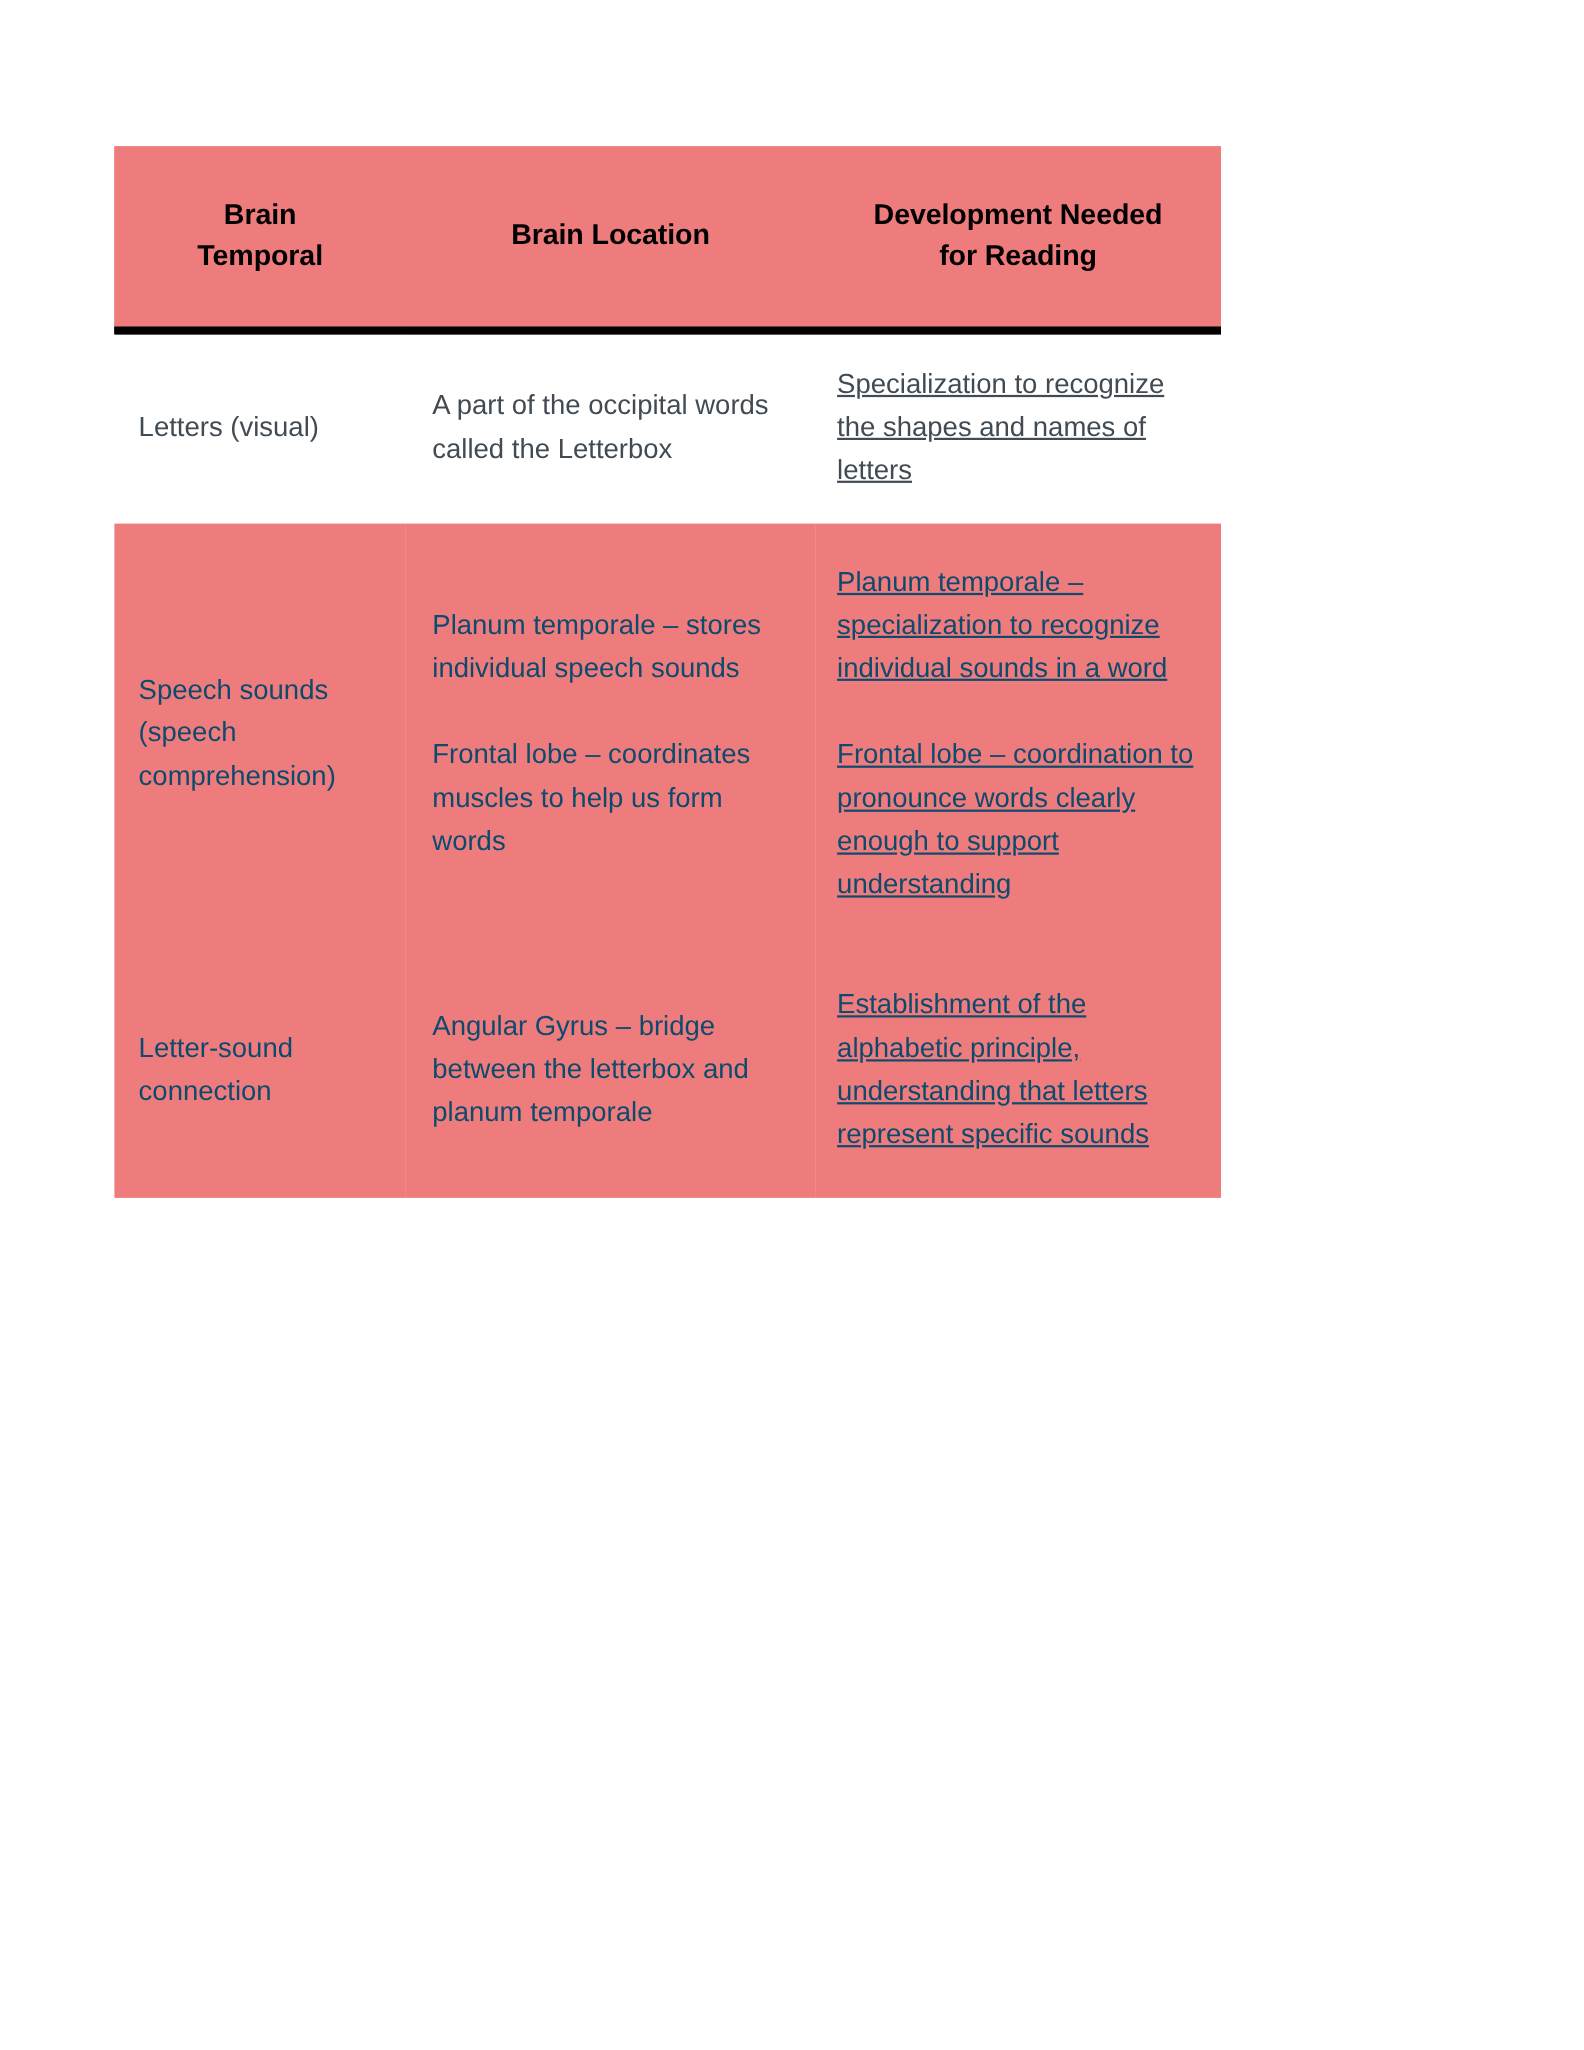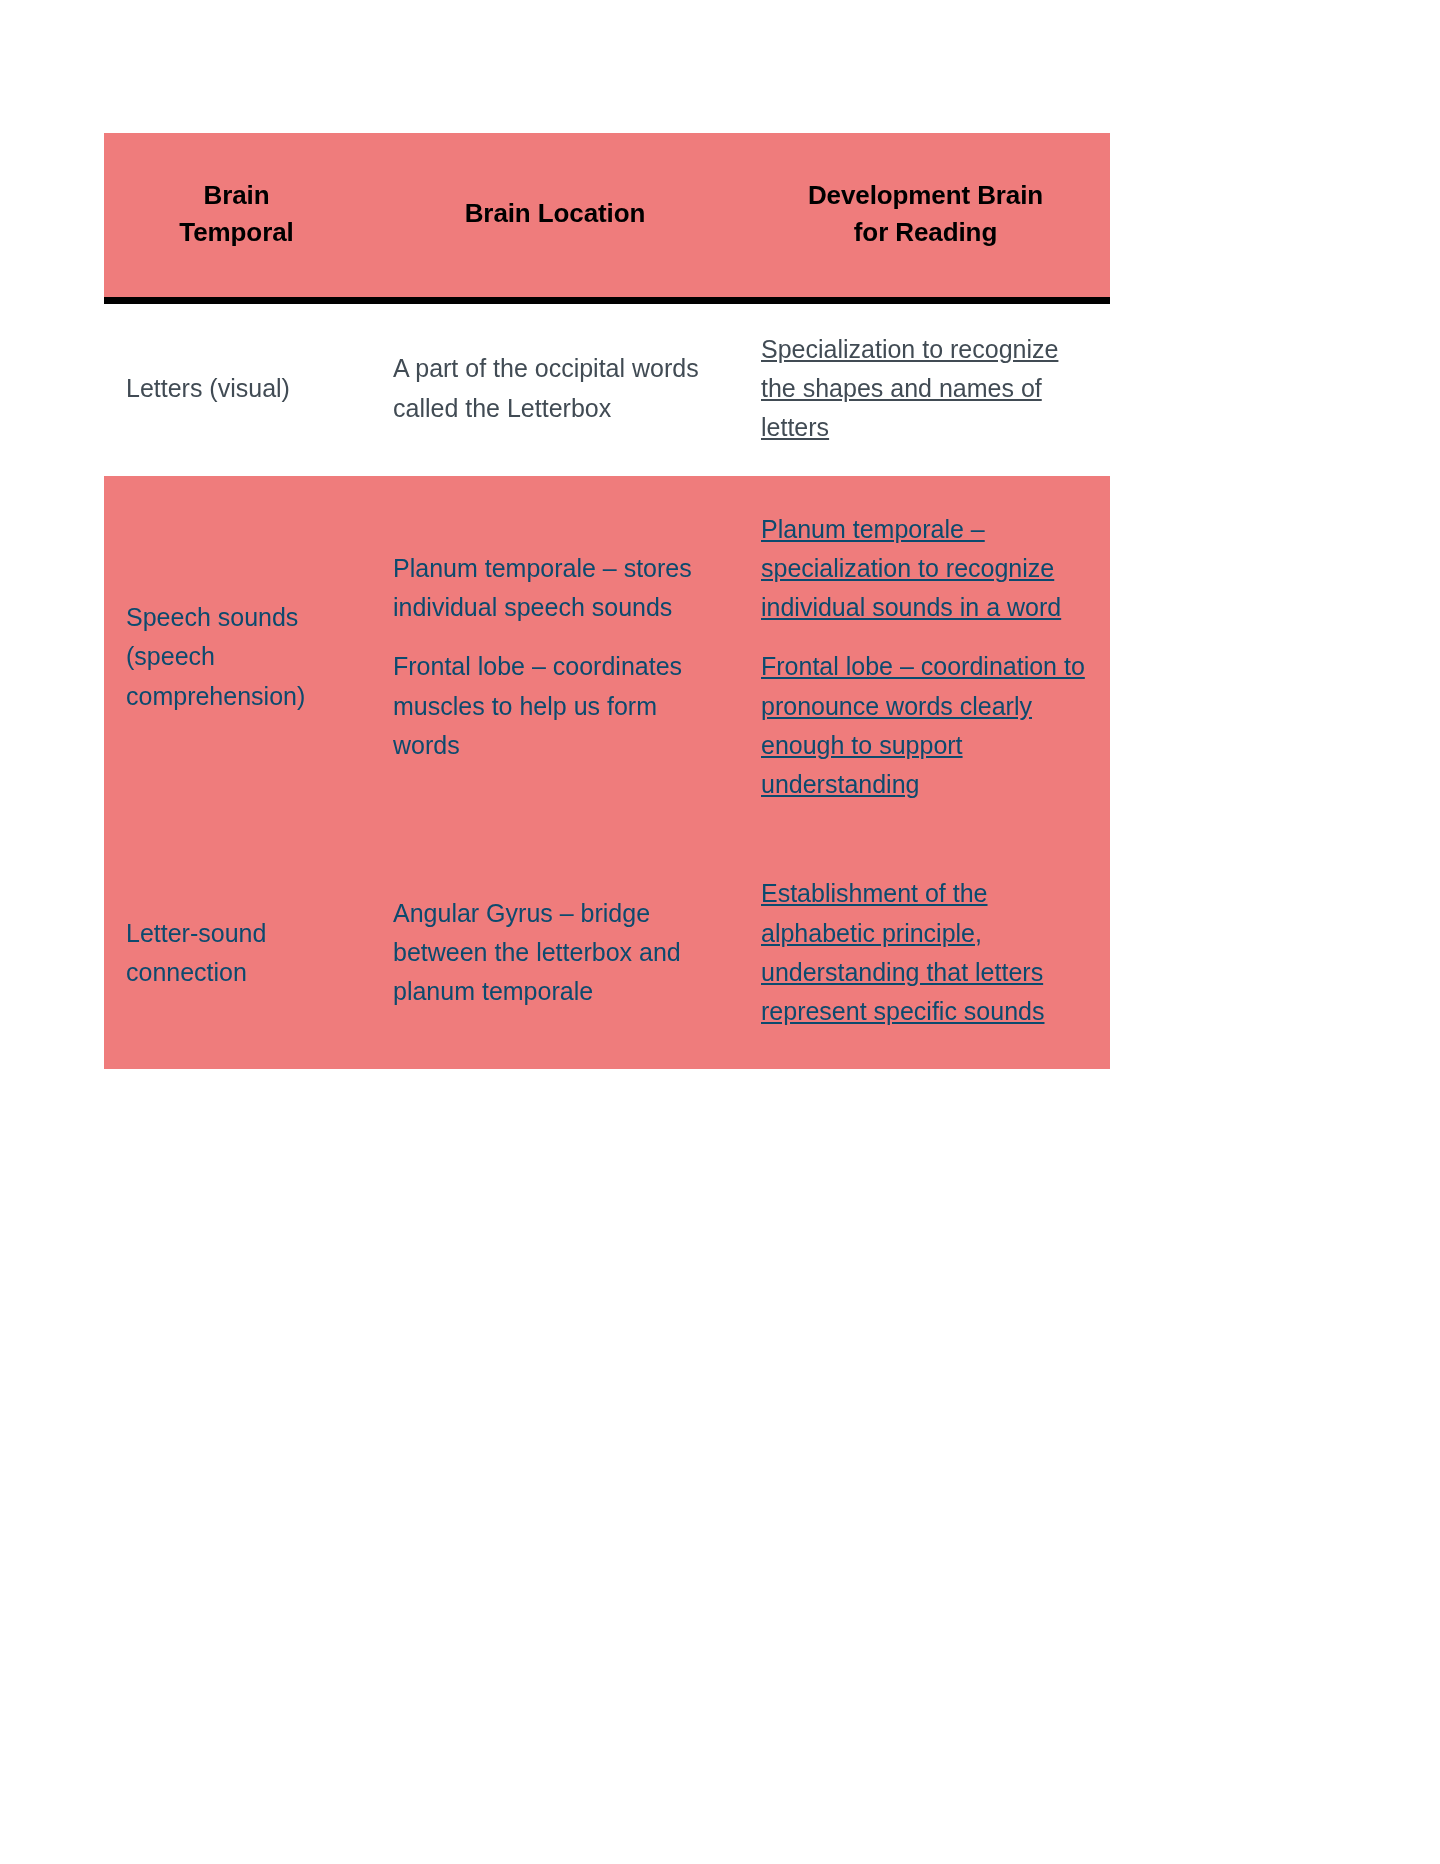--- a/index.html
+++ b/index.html
@@ -83,21 +83,21 @@
     text-decoration: underline;
   }
 
   tbody tr.band-white { background: #ffffff; }
   tbody tr.band-salmon { background: #ef7c7c; }
 
   tbody tr.band-white td { color: #414b54; }
   tbody tr.band-salmon td { color: #0c4a6e; }
 
   .cell-para { margin: 0; }
-  .cell-para + .cell-para { margin-top: 20px; }
+  .cell-para + .cell-para { margin-top: 40px; }
 
   
   tr.row-1 td { padding-top: 26px; padding-bottom: 28px; }
   tr.row-2 td { padding-top: 34px; padding-bottom: 36px; }
   tr.row-3 td { padding-top: 28px; padding-bottom: 30px; }
   tr.row-4 td { padding-top: 34px; padding-bottom: 38px; }
 </style>
 </head>
 <body>
 
@@ -112,21 +112,21 @@
       <thead>
         <tr class="header-row">
           <th>
             <span class="hdr-line">Brain</span>
             <span class="hdr-line">Temporal</span>
           </th>
           <th>
             <span class="hdr-line">Brain Location</span>
           </th>
           <th>
-            <span class="hdr-line">Development Brain</span>
+            <span class="hdr-line">Development Needed</span>
             <span class="hdr-line">for Reading</span>
           </th>
         </tr>
       </thead>
       <tbody>
 
         <tr class="band-white row-1">
           <td class="col-function">
             <p class="cell-para">Letters (visual)</p>
           </td>

